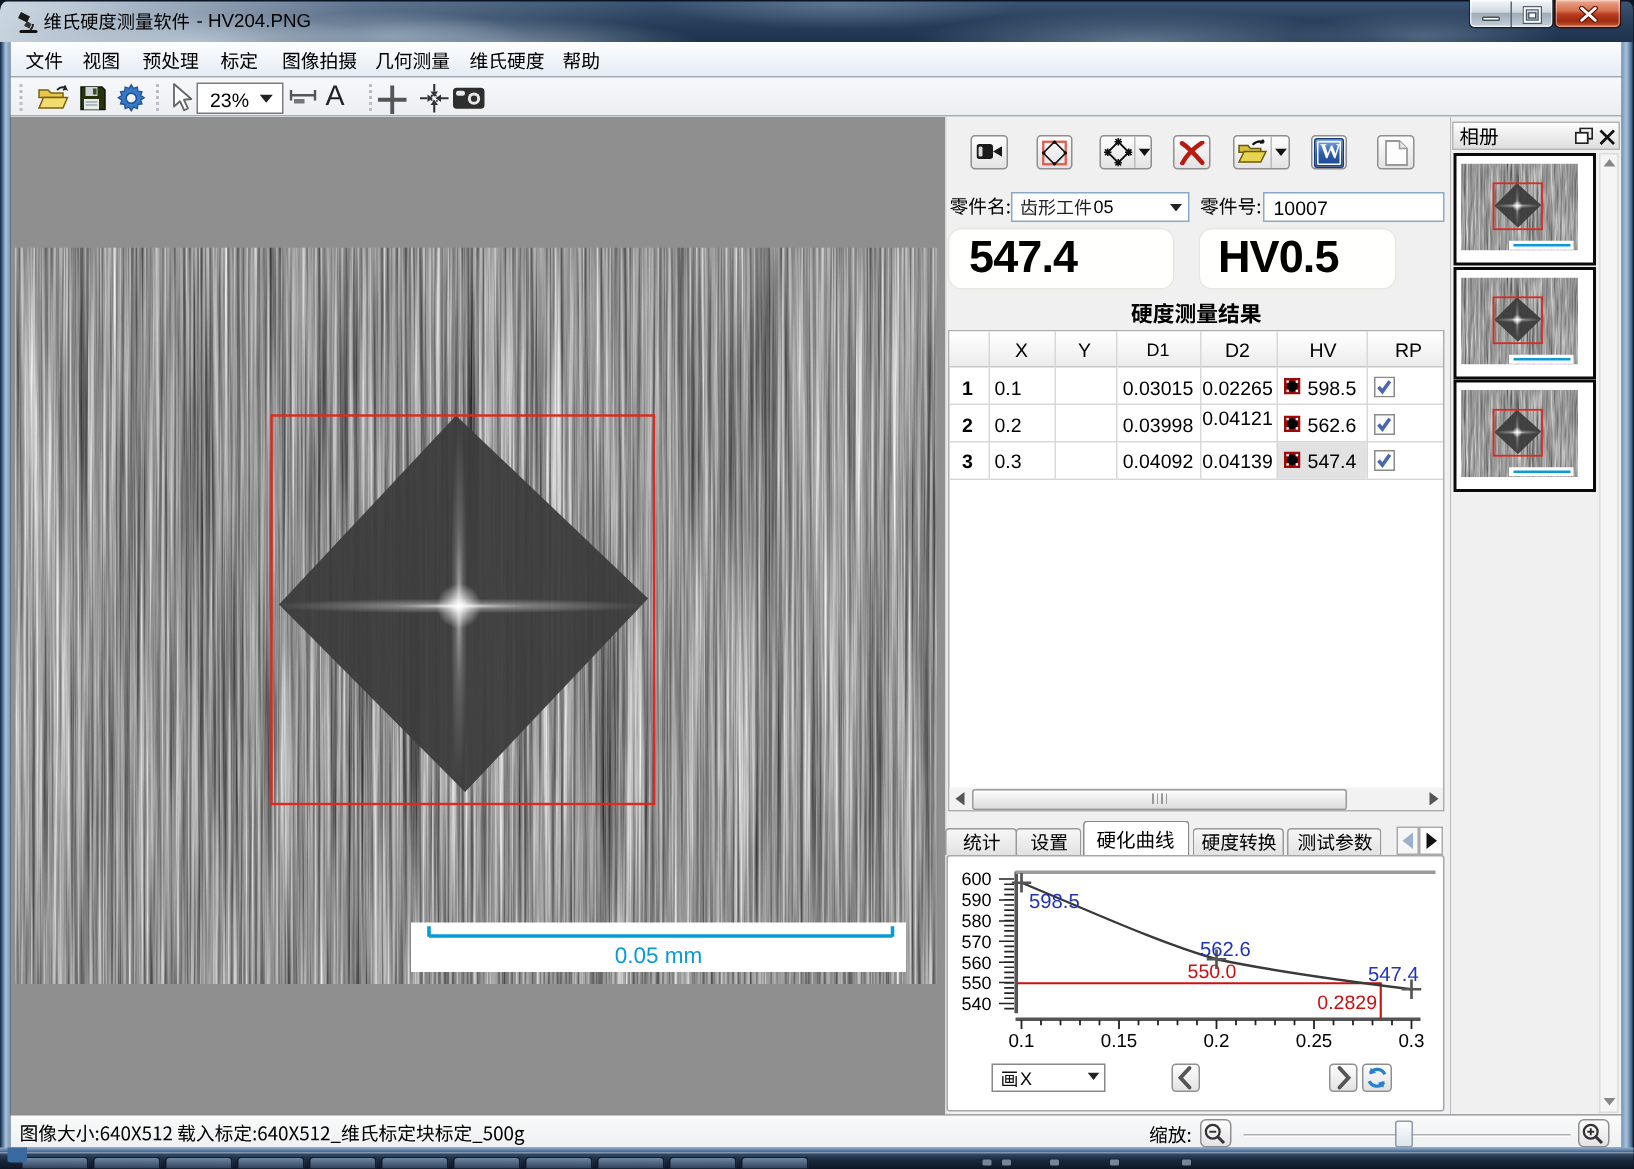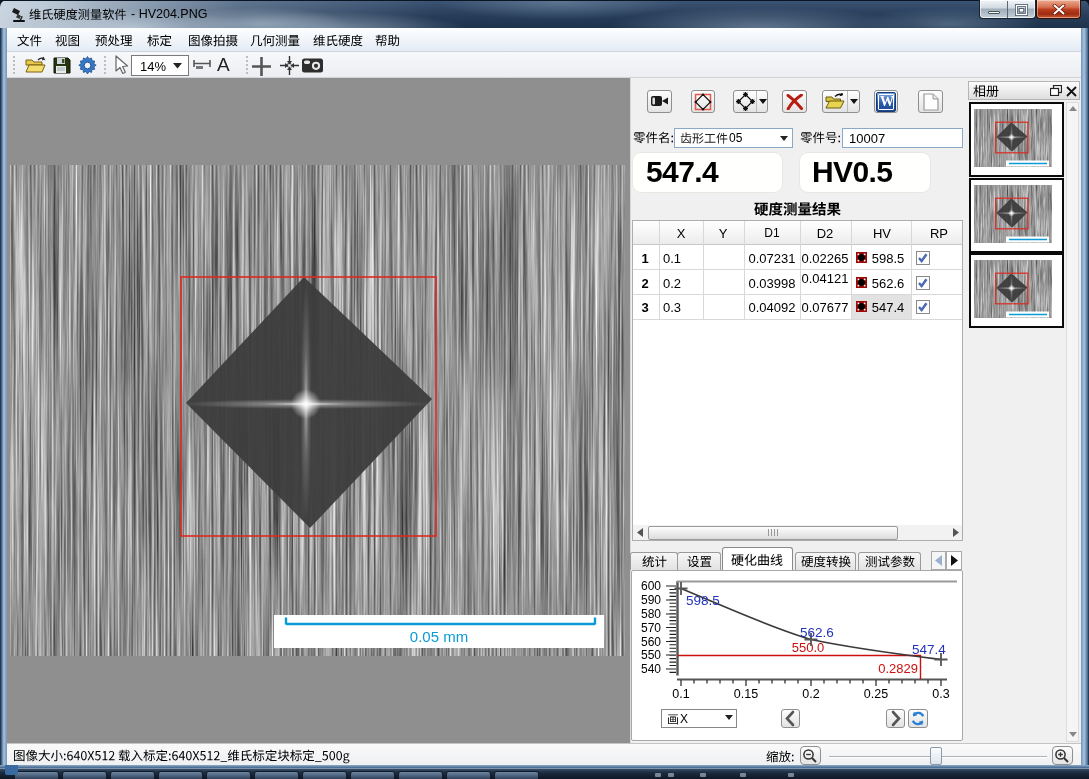--- a/index.html
+++ b/index.html
@@ -90,21 +90,21 @@
 <svg class="a" style="left:77px;top:55px" width="21" height="21">
     <g fill="#3878c8" stroke="#1c4f90" stroke-width=".8">
 <path d="M10.5 1.5 l1.5 2.4 2.6-.9 .3 2.8 2.8.3 -.9 2.6 2.4 1.5 -2.4 1.5 .9 2.6 -2.8.3 -.3 2.8 -2.6-.9 -1.5 2.4 -1.5-2.4 -2.6.9 -.3-2.8 -2.8-.3 .9-2.6 -2.4-1.5 2.4-1.5 -.9-2.6 2.8-.3 .3-2.8 2.6.9z"></path>
     </g>
 <circle cx="10.5" cy="10.5" r="3.4" fill="#eef2f6" stroke="#1c4f90"></circle>
   </svg>
 <svg class="a" style="left:112px;top:55px" width="18" height="20">
 <path d="M4 1 L4 16 L8 12.5 L10.8 18.5 L13.3 17.3 L10.6 11.5 L15.5 11z" fill="#fff" stroke="#666" stroke-width="1.2" stroke-linejoin="round"></path>
   </svg>
 <div class="a" style="left:131px;top:55px;width:58px;height:21px;background:#fff;border:1px solid #7a7a7a"></div>
-<div class="tt" style="left:140px;top:59px;font-size:13px">14%</div>
+<div class="tt" style="left:140px;top:59px;font-size:13px">23%</div>
 <svg class="a" style="left:173px;top:63px" width="10" height="6">
     <path d="M0 0 h9 l-4.5 5.5z" fill="#222"></path>
   </svg>
 <svg class="a" style="left:192px;top:57px" width="20" height="15">
 <path d="M2 3 v7 M18 3 v7 M2 6.5 h16" stroke="#555" stroke-width="1.6"></path>
 <rect x="4" y="9" width="7" height="3" fill="#777"></rect>
   </svg>
 <div class="a" style="left:217px;top:54px;font-size:19px;color:#222;font-family:'Liberation Sans'">A</div>
 <svg class="a" style="left:251px;top:56px" width="21" height="21">
     <path d="M10.5 1 v19 M1 10.5 h19" stroke="#555" stroke-width="2.6"></path>
@@ -266,21 +266,21 @@
 <div class="a" style="left:703px;top:221px;width:1px;height:98px;background:#d8d8d8"></div>
 <div class="a" style="left:744px;top:221px;width:1px;height:98px;background:#d8d8d8"></div>
 <div class="a" style="left:800px;top:221px;width:1px;height:98px;background:#d8d8d8"></div>
 <div class="a" style="left:851px;top:221px;width:1px;height:98px;background:#d8d8d8"></div>
 <div class="a" style="left:911px;top:221px;width:1px;height:98px;background:#d8d8d8"></div>
 <div class="a" style="left:633px;top:269px;width:329px;height:1px;background:#d8d8d8"></div>
 <div class="a" style="left:633px;top:294px;width:329px;height:1px;background:#d8d8d8"></div>
 <div class="a" style="left:633px;top:319px;width:329px;height:1px;background:#d8d8d8"></div>
 <div class="tt" style="left:645px;top:251px;font-weight:bold;transform:translateX(-50%)">1</div>
 <div class="tt" style="left:663px;top:251px">0.1</div>
-<div class="tt" style="left:772px;top:251px;transform:translateX(-50%)">0.07231</div>
+<div class="tt" style="left:772px;top:251px;transform:translateX(-50%)">0.03015</div>
 <div class="tt" style="left:825px;top:251px;transform:translateX(-50%)">0.02265</div>
 <svg class="a" style="left:856px;top:252px" width="11" height="11">
 <rect width="11" height="11" fill="#a00808"></rect>
     <circle cx="5.5" cy="5.5" r="3.6" fill="#000"></circle>
 <g fill="#fff">
       <rect x="1.6" y="1.6" width="1.6" height="1.6"></rect>
       <rect x="7.8" y="1.6" width="1.6" height="1.6"></rect>
       <rect x="1.6" y="7.8" width="1.6" height="1.6"></rect>
       <rect x="7.8" y="7.8" width="1.6" height="1.6"></rect>
     </g>
@@ -305,21 +305,21 @@
     </g>
   </svg>
 <div class="tt" style="left:888px;top:276px;transform:translateX(-50%)">562.6</div>
 <svg class="a" style="left:916px;top:276px" width="14" height="14">
 <rect x="0.5" y="0.5" width="13" height="13" fill="#fdfdfd" stroke="#8a8a8a"></rect>
 <path d="M3 7 l2.6 3 L10.5 3.2" stroke="#4868b0" stroke-width="2.4" fill="none"></path>
   </svg>
 <div class="tt" style="left:645px;top:300px;font-weight:bold;transform:translateX(-50%)">3</div>
 <div class="tt" style="left:663px;top:300px">0.3</div>
 <div class="tt" style="left:772px;top:300px;transform:translateX(-50%)">0.04092</div>
-<div class="tt" style="left:825px;top:300px;transform:translateX(-50%)">0.07677</div>
+<div class="tt" style="left:825px;top:300px;transform:translateX(-50%)">0.04139</div>
 <svg class="a" style="left:856px;top:301px" width="11" height="11">
 <rect width="11" height="11" fill="#a00808"></rect>
     <circle cx="5.5" cy="5.5" r="3.6" fill="#000"></circle>
 <g fill="#fff">
       <rect x="1.6" y="1.6" width="1.6" height="1.6"></rect>
       <rect x="7.8" y="1.6" width="1.6" height="1.6"></rect>
       <rect x="1.6" y="7.8" width="1.6" height="1.6"></rect>
       <rect x="7.8" y="7.8" width="1.6" height="1.6"></rect>
     </g>
   </svg>

